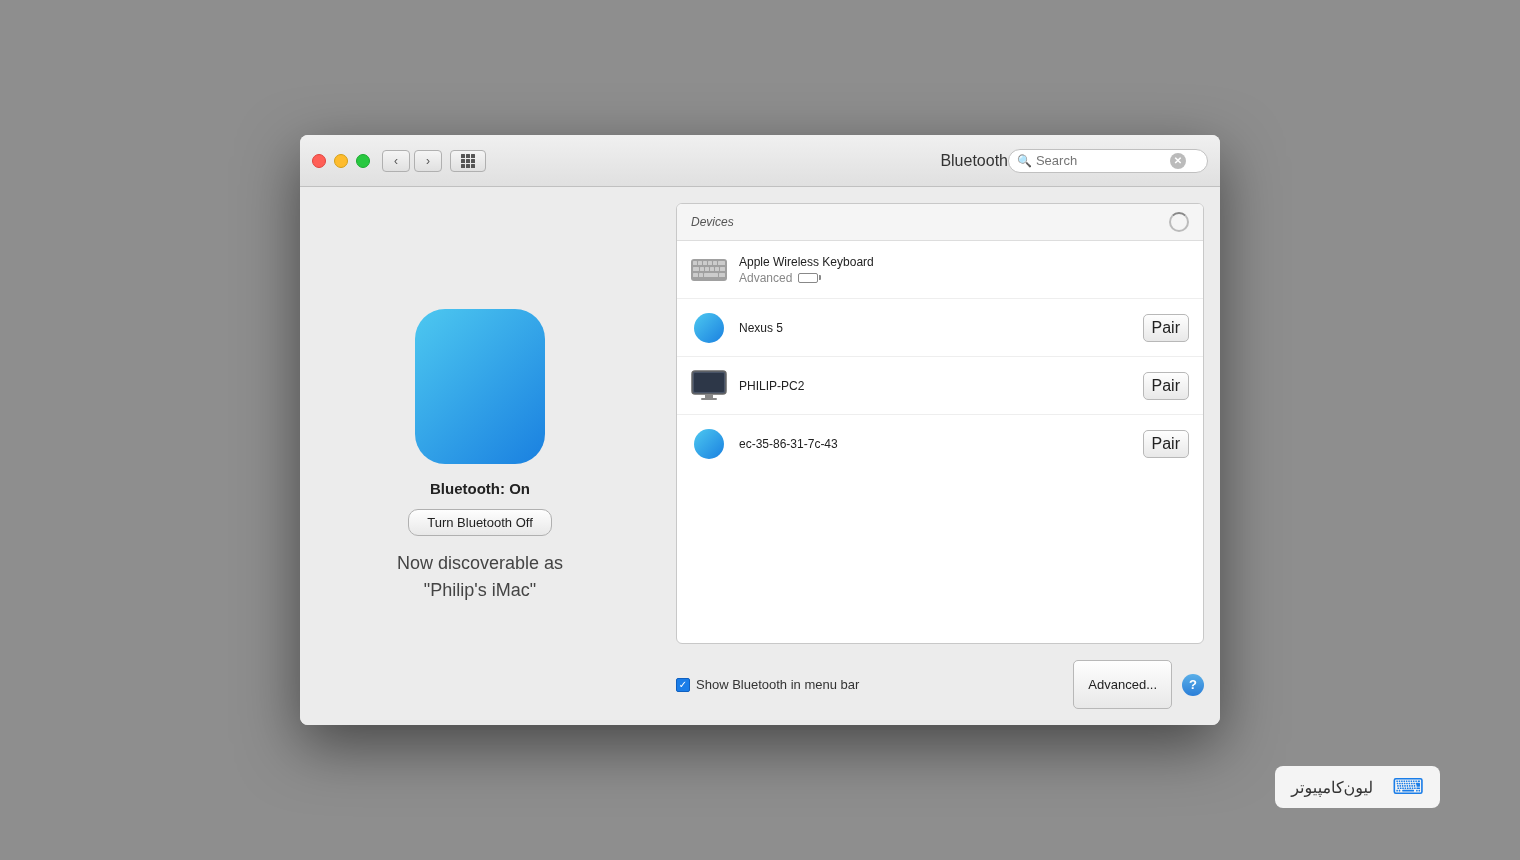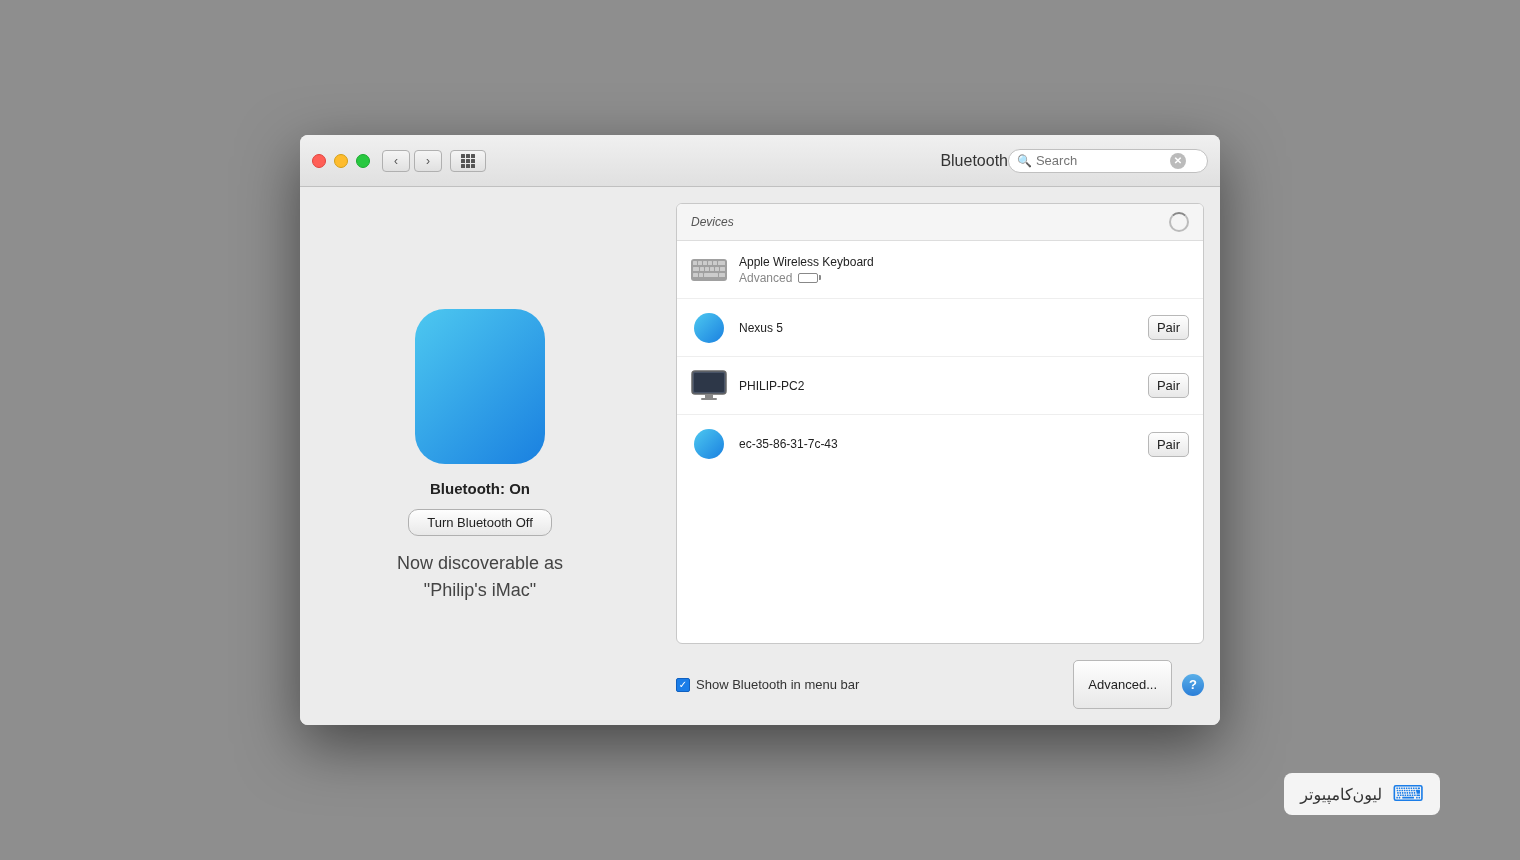--- a/index.html
+++ b/index.html
@@ -364,21 +364,21 @@
       height: 5px;
       background: #888;
       border-radius: 0 1px 1px 0;
     }
 
     .pair-btn {
       background: linear-gradient(to bottom, #fefefe, #e8e8e8);
       border: 1px solid #b8b8b8;
       border-radius: 5px;
       padding: 4px 8px;
-      font-size: 13px;
+      font-size: 16px;
       cursor: pointer;
       color: #222;
     }
 
     .bottom-bar {
       display: flex;
       align-items: center;
       gap: 10px;
       padding: 4px 0;
     }
@@ -429,28 +429,28 @@
       font-weight: 600;
       cursor: pointer;
       display: flex;
       align-items: center;
       justify-content: center;
     }
 
     
     .watermark {
       position: fixed;
-      bottom: 45px;
+      bottom: 52px;
       right: 80px;
       background: rgba(255,255,255,0.9);
       border-radius: 8px;
       padding: 8px 16px;
       display: flex;
       align-items: center;
-      gap: 10px;
+      gap: 19px;
     }
 
     .watermark-text {
       font-size: 16px;
       color: #333;
       font-weight: 500;
     }
 
     .watermark-logo {
       color: #1a7de8;

